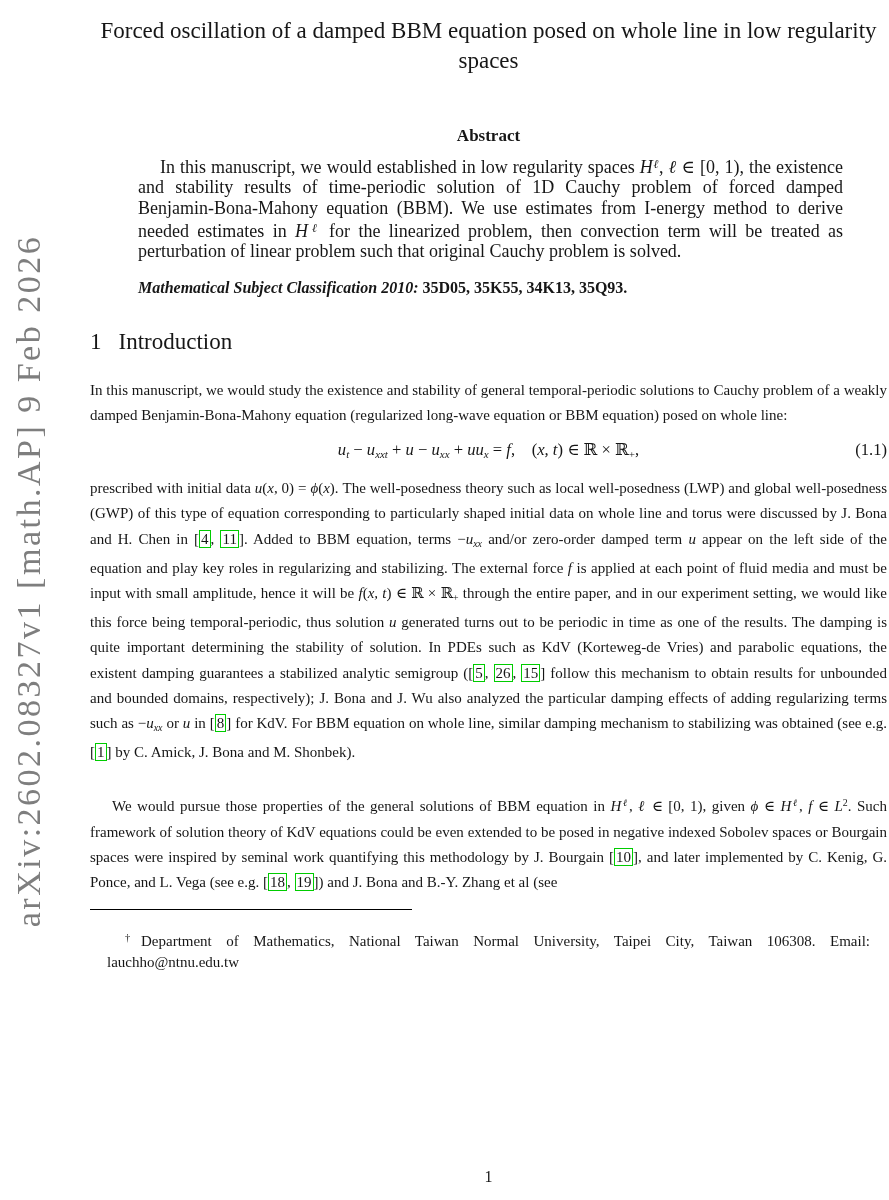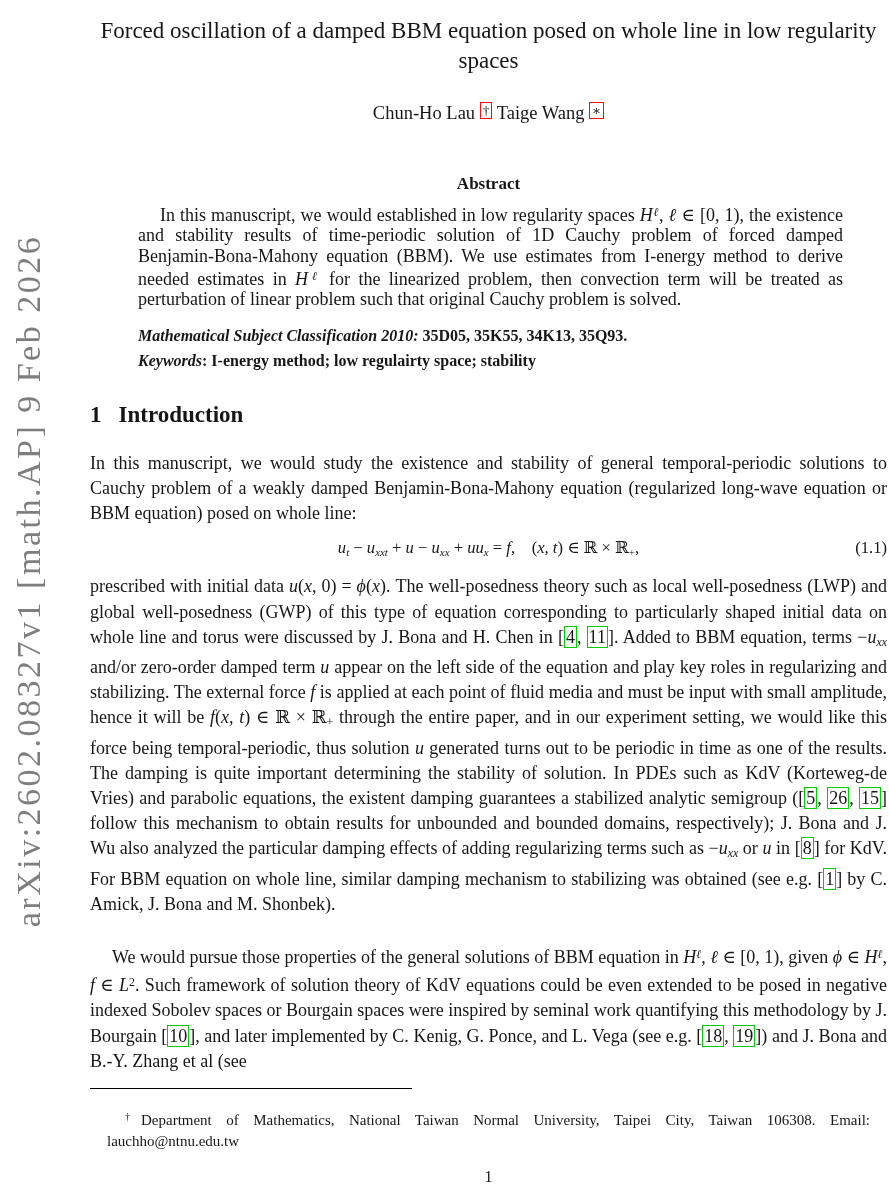--- a/index.html
+++ b/index.html
@@ -48,26 +48,26 @@
     font-size:18px;line-height:20.4px;
     text-align:justify;text-indent:22px;
   }
   .meta{
     margin:13px 44px 0 48px;
     font-size:16px;line-height:25px;font-weight:bold;
   }
   .italic{font-style:italic;}
   .section-head{
     margin-top:29px;
-    font-size:23px;font-weight:bold;
+    font-size:23px;font-weight:normal;
   }
   .section-head .sec-num{margin-right:17px;}
   .body-par{
     margin:0;
-    font-size:18px;line-height:25.2px;
+    font-size:15px;line-height:25.2px;
     text-align:justify;
   }
   .par-first{margin-top:23px;}
   .par-indent{text-indent:22px;}
   .par-gap{margin-top:25px;}
   .equation-row{
     position:relative;
     margin:9px 0 9px 0;
     text-align:center;
     font-size:16.6px;line-height:26px;
@@ -108,29 +108,27 @@
 <body>
 
 <div class="page">
 
   <div class="watermark">arXiv:2602.08327v1  [math.AP]  9 Feb 2026</div>
 
   <div class="content">
 
     <h1 class="title">Forced oscillation of a damped BBM equation posed on whole line in low regularity spaces</h1>
 
-    <div class="authors">Chun-Ho Lau <span class="refbox">†</span> Taige Wang <span class="refbox">∗</span></div>
 
     <div class="abstract-head">Abstract</div>
 
     <p class="abstract-body">In this manuscript, we would established in low regularity spaces <span class="mi">H</span><span class="mi msup">ℓ</span>, <span class="mi">ℓ</span> ∈ [0, 1), the existence and stability results of time-periodic solution of 1D Cauchy problem of forced damped Benjamin-Bona-Mahony equation (BBM). We use estimates from I-energy method to derive needed estimates in <span class="mi">H</span><span class="mi msup">ℓ</span> for the linearized problem, then convection term will be treated as perturbation of linear problem such that original Cauchy problem is solved.</p>
 
     <div class="meta">
       <div><span class="italic">Mathematical Subject Classification 2010:</span><span> 35D05, 35K55, 34K13, 35Q93.</span></div>
-      <div><span class="italic">Keywords</span><span>: I-energy method; low regulairty space; stability</span></div>
     </div>
 
     <div class="section-head">
       <span class="sec-num">1</span><span>Introduction</span>
     </div>
 
     <p class="body-par par-first">In this manuscript, we would study the existence and stability of general temporal-periodic solutions to Cauchy problem of a weakly damped Benjamin-Bona-Mahony equation (regularized long-wave equation or BBM equation) posed on whole line:</p>
 
     <div class="equation-row">
       <span class="eq-body"><span class="mi">u</span><span class="mi msub">t</span> − <span class="mi">u</span><span class="mi msub">xxt</span> + <span class="mi">u</span> − <span class="mi">u</span><span class="mi msub">xx</span> + <span class="mi">uu</span><span class="mi msub">x</span> = <span class="mi">f</span>,&nbsp;&nbsp;&nbsp; (<span class="mi">x, t</span>) ∈ ℝ × ℝ<span class="msub">+</span>,</span>

